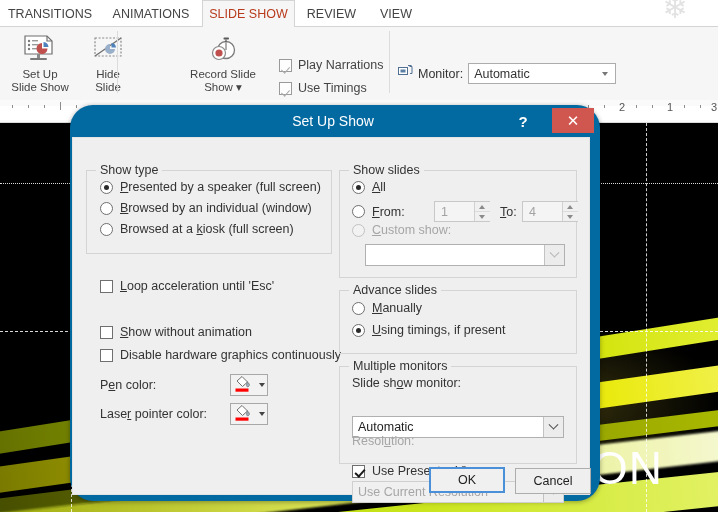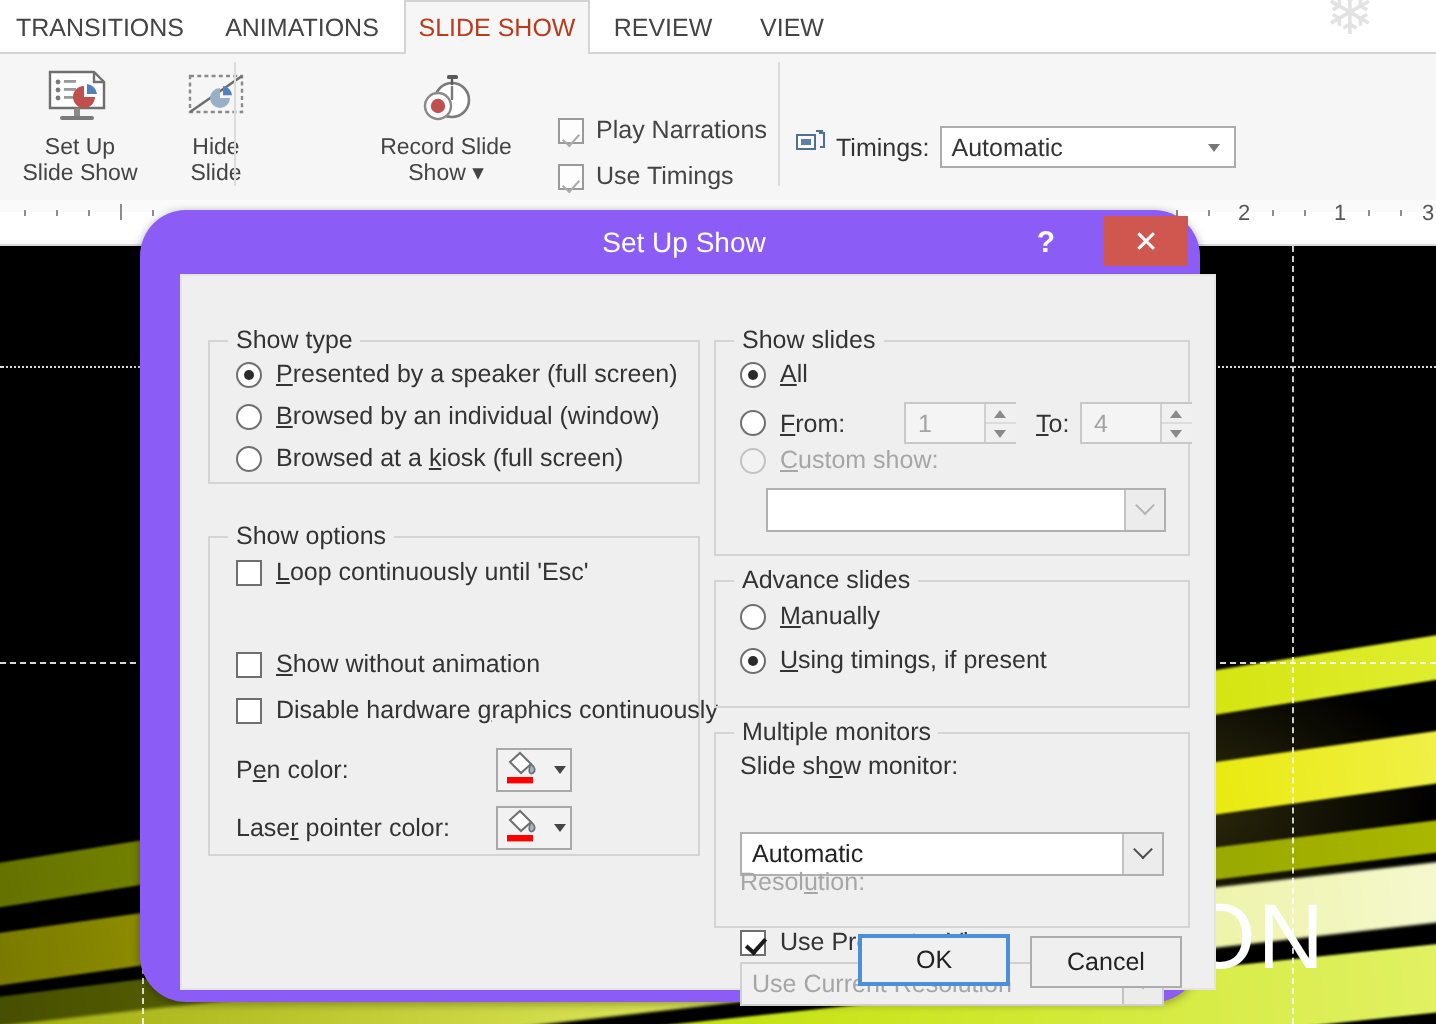--- a/index.html
+++ b/index.html
@@ -162,21 +162,21 @@
     border-top: 1px dashed rgba(255,255,255,0.85);
   }
   .guide-v {
     position: absolute; top: 0; height: 389px; width: 0;
     border-left: 1px dashed rgba(255,255,255,0.8);
   }
 
   
   .dlg {
     position: absolute; left: 70px; top: 105px; width: 530px; height: 396px;
-    background: #8b5cf6; padding: 0 6px 6px 20px;
+    background: #0369a1; padding: 0 6px 6px 2px;
     box-shadow: 0 1px 5px rgba(0,0,0,0.35);
     z-index: 50;
     border-radius: 23px;
   }
   .dlg-title {
     height: 32px; position: relative; color: #ffffff;
     display: flex; align-items: center; justify-content: center;
     font-size: 14px;
   }
   .dlg-help {
@@ -384,21 +384,21 @@
 
     <div class="monrow" style="left:398px;top:36px;">
       <span>
         <svg width="15" height="14" viewBox="0 0 15 14">
           <rect x="0.5" y="2.5" width="9" height="7" fill="#ffffff" stroke="#4f6f93" stroke-width="1"></rect>
           <rect x="2.5" y="4.5" width="5" height="3" fill="#5b7fa6"></rect>
           <path d="M11.5 1.5 h2.5 v7 h-2" fill="none" stroke="#4f6f93" stroke-width="1"></path>
           <path d="M10 0.5 h3.5" stroke="#4f6f93" stroke-width="1"></path>
         </svg>
       </span>
-      <span class="lbl">Timings:</span>
+      <span class="lbl">Monitor:</span>
       <span class="mon-combo">
         <span>Automatic</span>
         <span class="arr"></span>
       </span>
     </div>
 
     <div class="chkrow" style="left:398px;top:73px;">
       <span class="rbchk on"></span>
       <span>Use Presenter View</span>
     </div>
@@ -457,42 +457,39 @@
   <div class="dlg">
 
     <div class="dlg-title">
       <span>Set Up Show</span>
       <span class="dlg-help">?</span>
       <span class="dlg-close">✕</span>
     </div>
 
     <div class="dlg-body">
 
-      <div class="grp" style="left:13px;top:32px;width:246px;height:72px;">
+      <div class="grp" style="left:13px;top:32px;width:246px;height:84px;">
         <span class="grp-title">Show type</span>
       </div>
       <div class="row" style="left:27px;top:42px;">
         <span class="radio on"></span>
         <span class="lbl"><u>P</u><span>resented by a speaker (full screen)</span></span>
       </div>
       <div class="row" style="left:27px;top:63px;">
         <span class="radio"></span>
         <span class="lbl"><u>B</u><span>rowsed by an individual (window)</span></span>
       </div>
       <div class="row" style="left:27px;top:84px;">
         <span class="radio"></span>
         <span class="lbl"><span>Browsed at a </span><u>k</u><span>iosk (full screen)</span></span>
       </div>
 
-      <div class="grp" style="left:13px;top:130px;width:246px;height:160px;">
-        <span class="grp-title">Show options</span>
-      </div>
       <div class="row" style="left:27px;top:141px;">
         <span class="cbox"></span>
-        <span class="lbl"><u>L</u><span>oop continuously until 'Esc'</span></span>
+        <span class="lbl"><u>L</u><span>oop acceleration until 'Esc'</span></span>
       </div>
       <div class="row" style="left:27px;top:187px;">
         <span class="cbox"></span>
         <span class="lbl"><u>S</u><span>how without animation</span></span>
       </div>
       <div class="row" style="left:27px;top:210px;">
         <span class="cbox"></span>
         <span class="lbl"><span>Disable hardware </span><u>g</u><span>raphics continuously</span></span>
       </div>
 

